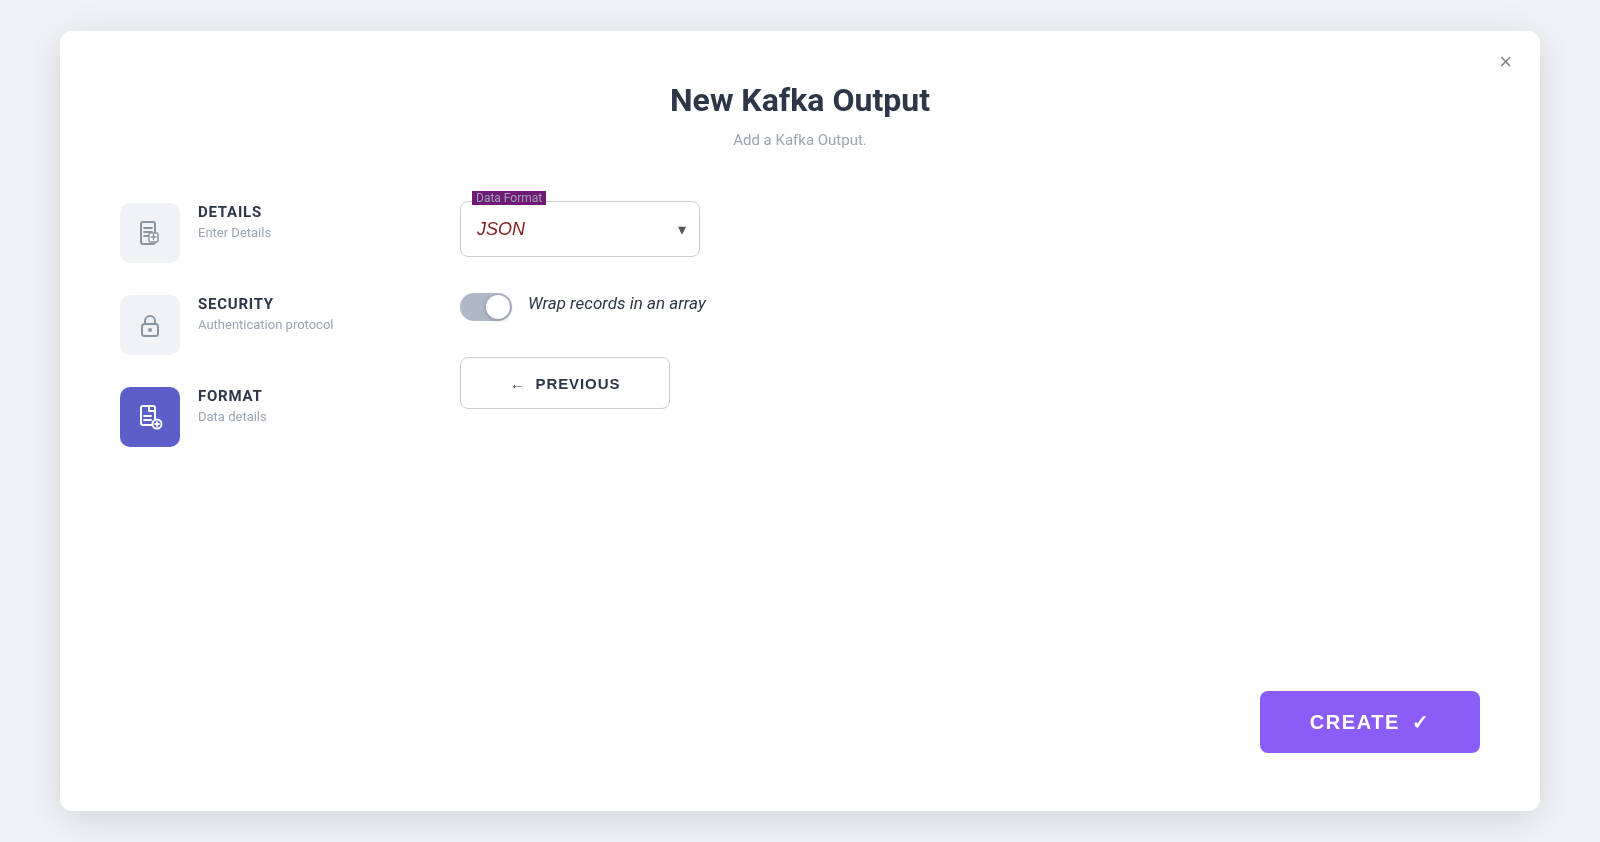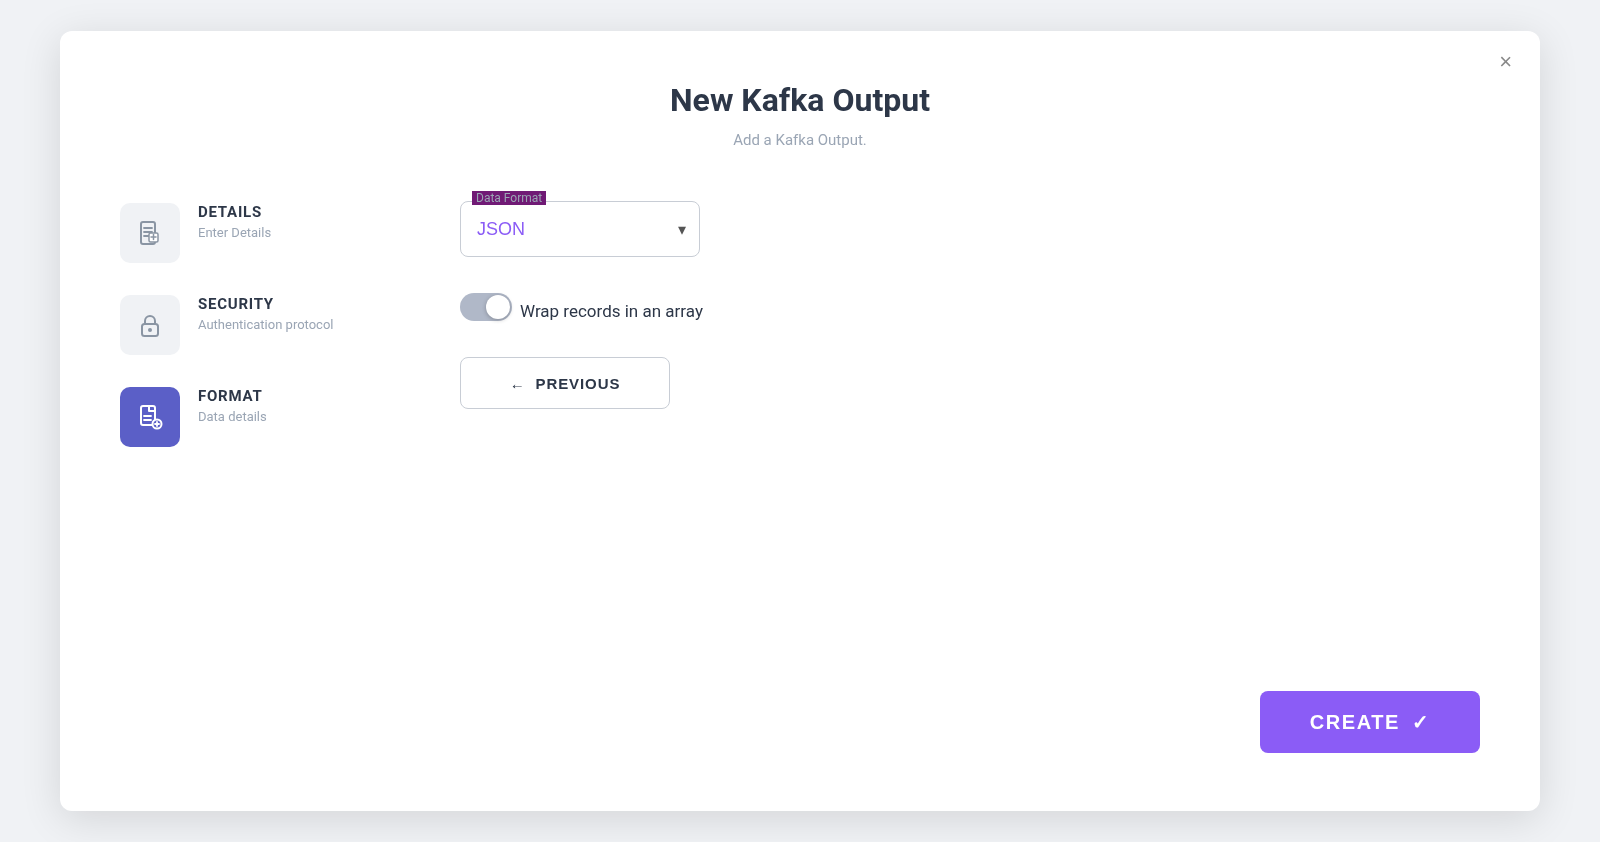--- a/index.html
+++ b/index.html
@@ -154,42 +154,44 @@
     }
 
     .styled-select {
       width: 240px;
       height: 56px;
       border: 1.5px solid #c8cdd5;
       border-radius: 8px;
       padding: 0 42px 0 16px;
       font-size: 18px;
       font-weight: 500;
-      color: #8b5cf6;
+      color: #7f1d1d;
       background: white;
       appearance: none;
       cursor: pointer;
       outline: none;
+      font-style: italic;
     }
 
     .select-arrow {
       position: absolute;
       right: 14px;
       top: 50%;
       transform: translateY(-50%);
       pointer-events: none;
       color: #555;
       font-size: 16px;
     }
 
     
     .toggle-row {
       display: flex;
-      align-items: flex-end;
-      gap: 8px;
+      align-items: flex-start;
+      gap: 16px;
+      font-style: italic;
     }
 
     .toggle-switch {
       width: 52px;
       height: 28px;
       background: #b0b8c8;
       border-radius: 14px;
       position: relative;
       cursor: pointer;
       flex-shrink: 0;

